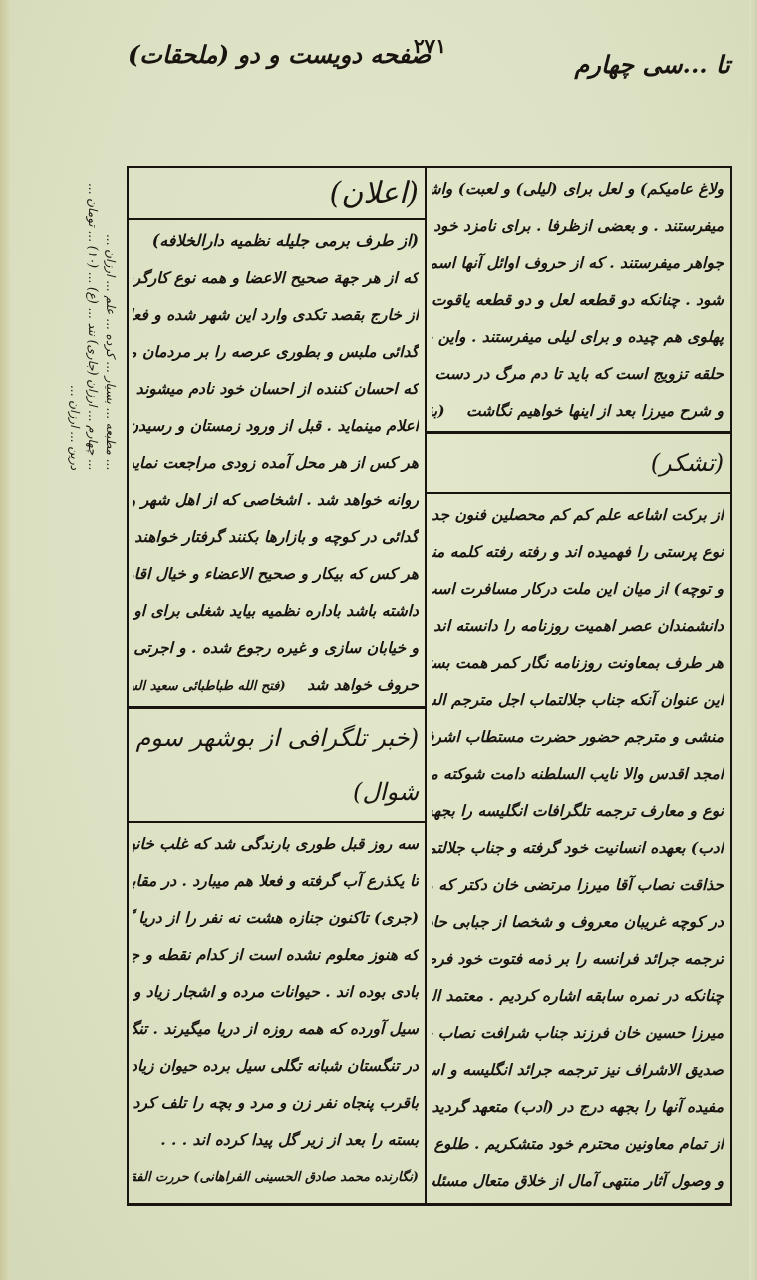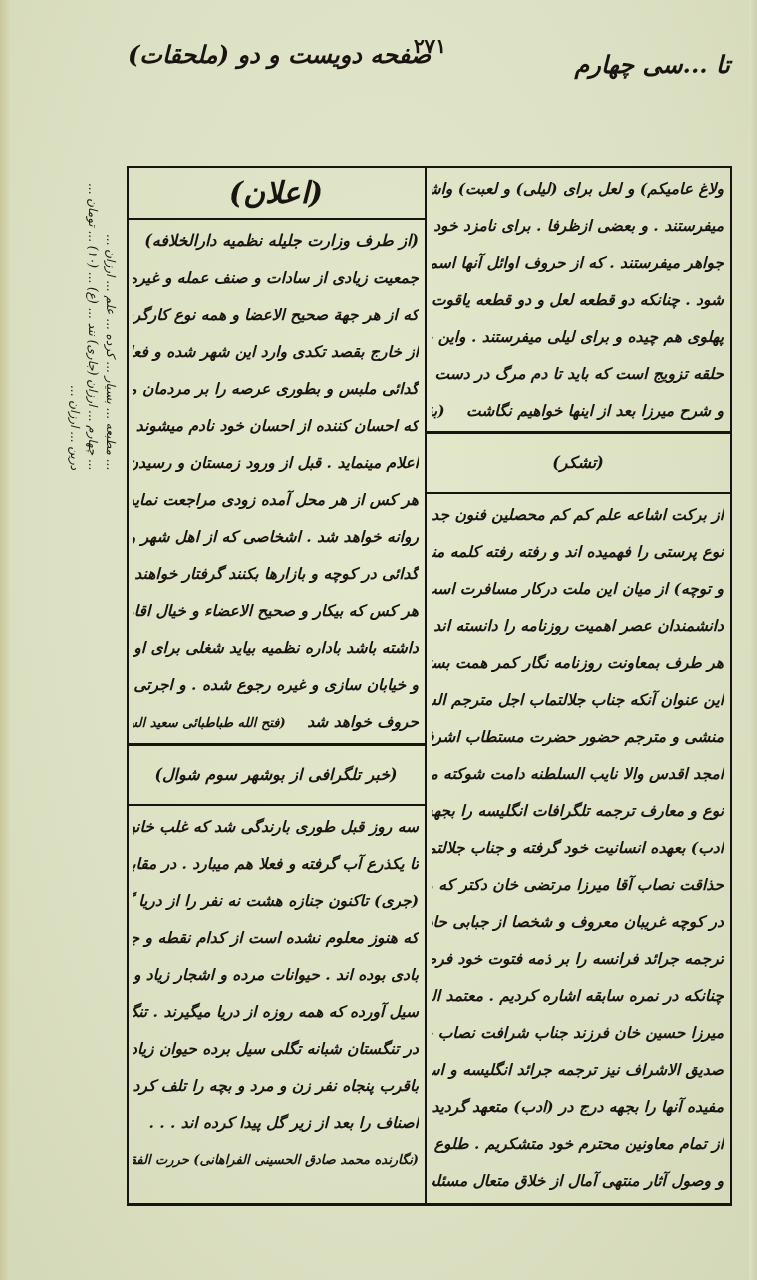--- a/index.html
+++ b/index.html
@@ -63,24 +63,24 @@
     position:absolute; direction:rtl; text-align:justify;
     font-style:italic; font-weight:bold;
   }
   .col-right { left:432px; top:170px; width:292px; }
   .col-left  { left:133px; top:170px; width:286px; }
   .line {
     display:block; font-size:15.5px; line-height:37px; white-space:nowrap;
     overflow:hidden; text-overflow:clip;
   }
   .sec-head {
-    display:block; text-align:center; font-size:30px; line-height:46px;
-    font-weight:bold;
+    display:block; text-align:right; font-size:30px; line-height:46px;
+    font-weight:normal;
   }
-  .sec-head.small { font-size:16px; line-height:54px; }
+  .sec-head.small { font-size:24px; line-height:54px; }
   .rule { display:block; height:2px; background:#1a1410; margin:2px -6px; }
   .rule.bold { height:3px; }
   .sig { font-size:13px; }
   .sub-head { font-size:16px; }
 </style>
 </head>
 <body>
 
 <div class="page">
   <div class="page-edge-left"></div>
@@ -135,22 +135,21 @@
     <span class="line">میرزا حسین خان فرزند جناب شرافت نصاب حاجی</span>
     <span class="line">صدیق الاشراف نیز ترجمه جرائد انگلیسه و استخراج مطالب</span>
     <span class="line">مفیده آنها را بجهه درج در (ادب) متعهد گردیده و ما</span>
     <span class="line">از تمام معاونین محترم خود متشکریم . طلوع اختر اقبال</span>
     <span class="line">و وصول آثار منتهی آمال از خلاق متعال مسئلت مینمائیم</span>
   </div>
 
   <div class="col col-left">
     <span class="sec-head">(اعلان)</span>
     <span class="rule"></span>
-    <span class="line sub-head">(از طرف وزارت جلیله نظمیه دارالخلافه)</span>
-    <span class="line">جمعیت زیادی از سادات و صنف عمله و غیره</span>
+    <span class="line sub-head">(از طرف برمی جلیله نظمیه دارالخلافه)</span>
     <span class="line">که از هر جهة صحیح الاعضا و همه نوع کارگری از آنها برمی آید</span>
     <span class="line">از خارج بقصد تکدی وارد این شهر شده و فعلا بالباس</span>
     <span class="line">گدائی ملبس و بطوری عرصه را بر مردمان محترم تنگ گرفته</span>
     <span class="line">که احسان کننده از احسان خود نادم میشوند . لهذا بهمه</span>
     <span class="line">اعلام مینماید . قبل از ورود زمستان و رسیدن سرما</span>
     <span class="line">هر کس از هر محل آمده زودی مراجعت نماید . و الا باجبار</span>
     <span class="line">روانه خواهد شد . اشخاصی که از اهل شهر و صحیح الاعضاء هستند</span>
     <span class="line">گدائی در کوچه و بازارها بکنند گرفتار خواهند شد</span>
     <span class="line">هر کس که بیکار و صحیح الاعضاء و خیال اقامت طهران</span>
     <span class="line">داشته باشد باداره نظمیه بیاید شغلی برای او از اصناف</span>
@@ -164,16 +163,16 @@
     <span class="sec-head small">(خبر تلگرافی از بوشهر سوم شوال)</span>
     <span class="rule"></span>
     <span class="line">سه روز قبل طوری بارندگی شد که غلب خانهای بیرون شهر</span>
     <span class="line">تا یکذرع آب گرفته و فعلا هم میبارد . در مقابل</span>
     <span class="line">(جری) تاکنون جنازه هشت نه نفر را از دریا گرفته اند</span>
     <span class="line">که هنوز معلوم نشده است از کدام نقطه و جهازات</span>
     <span class="line">بادی بوده اند . حیوانات مرده و اشجار زیاد و غیره</span>
     <span class="line">سیل آورده که همه روزه از دریا میگیرند . تنگ خشم</span>
     <span class="line">در تنگستان شبانه تگلی سیل برده حیوان زیادی</span>
     <span class="line">باقرب پنجاه نفر زن و مرد و بچه را تلف کرده که جنازه ها</span>
-    <span class="line">اصناف را بعد از زیر گل پیدا کرده اند . . .</span>
+    <span class="line">بسته را بعد از زیر گل پیدا کرده اند . . .</span>
     <span class="line sig">(نگارنده محمد صادق الحسینی الفراهانی)  حررت الفقیر سلطان ...  کلبات محلات</span>
   </div>
 </div>
 
 </body></html>

